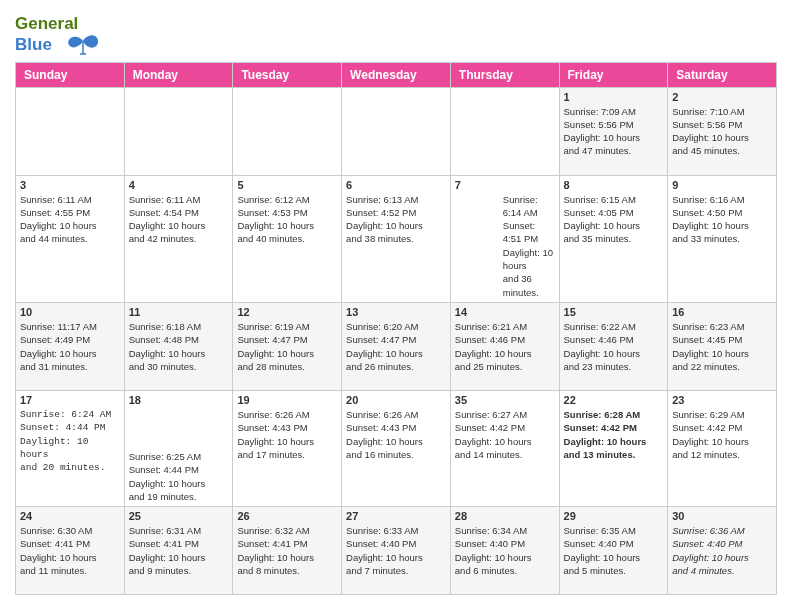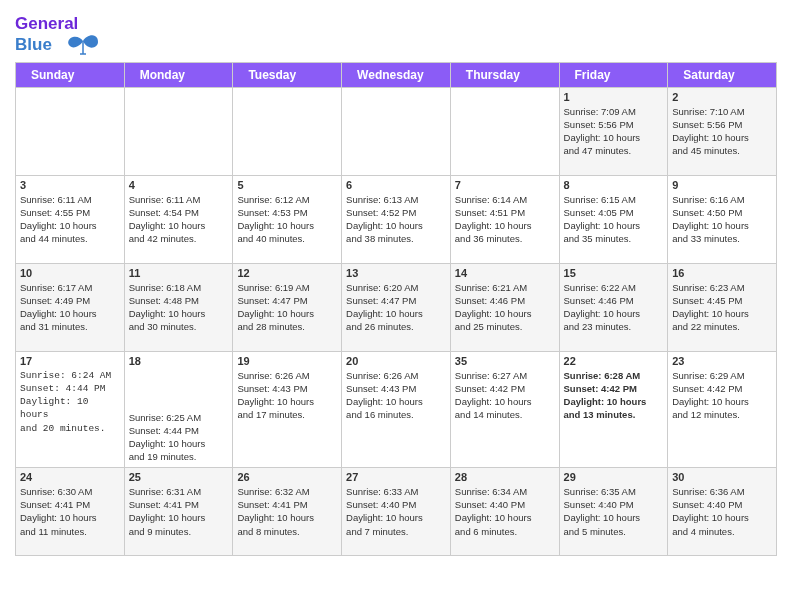--- a/index.html
+++ b/index.html
@@ -37,25 +37,25 @@
     .location {
       font-size: 16px;
       color: #333;
     }
     table {
       width: 100%;
       border-collapse: collapse;
       table-layout: fixed;
     }
     thead tr th {
-      background: #8b5cf6;
+      background: #ec4899;
       color: #fff;
       font-size: 12px;
       font-weight: bold;
-      padding: 5px 15px;
+      padding: 5px 8px;
       text-align: left;
       border: 1px solid #ccc;
     }
     tbody tr td {
       vertical-align: top;
       border: 1px solid #ccc;
       padding: 3px 4px;
       font-size: 10px;
       color: #333;
       height: 88px;
@@ -80,21 +80,21 @@
     }
   </style>
 </head>
 <body>
 
 <div class="container">
   <div class="header-row">
     <div class="logo">
       <div>
         <div style="font-size:17px;font-weight:bold;color:#333;line-height:1.15;">
-          <span style="color:#6d28d9;">General</span>
+          <span style="color:#4d7c0f;">General</span>
         </div>
         <div style="font-size:17px;font-weight:bold;line-height:1.15;display:flex;align-items:center;gap:12px;">
           <span style="color:#3a7ecb;">Blue</span>
           <svg width="32" height="22" viewBox="0 0 32 22" style="margin-left:3px;">
             <path d="M28 2 C24 0 18 3 16 7 C14 4 10 2 6 3 C2 4 0 8 2 11 C4 14 8 14 11 12 C13 11 15 9 16 7 C17 9 19 12 22 13 C26 15 31 12 31 8 C31 5 30 3 28 2 Z" fill="#3a7ecb"></path>
             <path d="M16 7 L16 20" stroke="#3a7ecb" stroke-width="1.5" fill="none"></path>
             <path d="M13 20 L19 20" stroke="#3a7ecb" stroke-width="1.5"></path>
           </svg>
         </div>
       </div>
@@ -163,21 +163,21 @@
           </td>
           <td>
             <span class="day-num">6</span>
             <div class="day-info" style="white-space: pre-line;">Sunrise: 6:13 AM
 Sunset: 4:52 PM
 Daylight: 10 hours
 and 38 minutes.</div>
           </td>
           <td>
             <span class="day-num">7</span>
-            <div class="day-info" style="white-space: pre-line;">Sunrise: 6:14 AM
+            <div class="day-info" style="white-space: pre-line; margin-left: 48px;">Sunrise: 6:14 AM
 Sunset: 4:51 PM
 Daylight: 10 hours
 and 36 minutes.</div>
           </td>
           <td>
             <span class="day-num">8</span>
             <div class="day-info" style="white-space: pre-line;">Sunrise: 6:15 AM
 Sunset: 4:05 PM
 Daylight: 10 hours
 and 35 minutes.</div>
@@ -186,21 +186,21 @@
             <span class="day-num">9</span>
             <div class="day-info" style="white-space: pre-line;">Sunrise: 6:16 AM
 Sunset: 4:50 PM
 Daylight: 10 hours
 and 33 minutes.</div>
           </td>
         </tr>
         <tr>
           <td>
             <span class="day-num">10</span>
-            <div class="day-info" style="white-space: pre-line;">Sunrise: 6:17 AM
+            <div class="day-info" style="white-space: pre-line;">Sunrise: 11:17 AM
 Sunset: 4:49 PM
 Daylight: 10 hours
 and 31 minutes.</div>
           </td>
           <td>
             <span class="day-num">11</span>
             <div class="day-info" style="white-space: pre-line;">Sunrise: 6:18 AM
 Sunset: 4:48 PM
 Daylight: 10 hours
 and 30 minutes.</div>
@@ -330,21 +330,21 @@
           </td>
           <td>
             <span class="day-num">29</span>
             <div class="day-info" style="white-space: pre-line;">Sunrise: 6:35 AM
 Sunset: 4:40 PM
 Daylight: 10 hours
 and 5 minutes.</div>
           </td>
           <td>
             <span class="day-num">30</span>
-            <div class="day-info" style="white-space: pre-line;">Sunrise: 6:36 AM
+            <div class="day-info" style="white-space: pre-line; font-style: italic;">Sunrise: 6:36 AM
 Sunset: 4:40 PM
 Daylight: 10 hours
 and 4 minutes.</div>
           </td>
         </tr>
       </tbody>
   </table>
 </div>
 
 </body></html>

